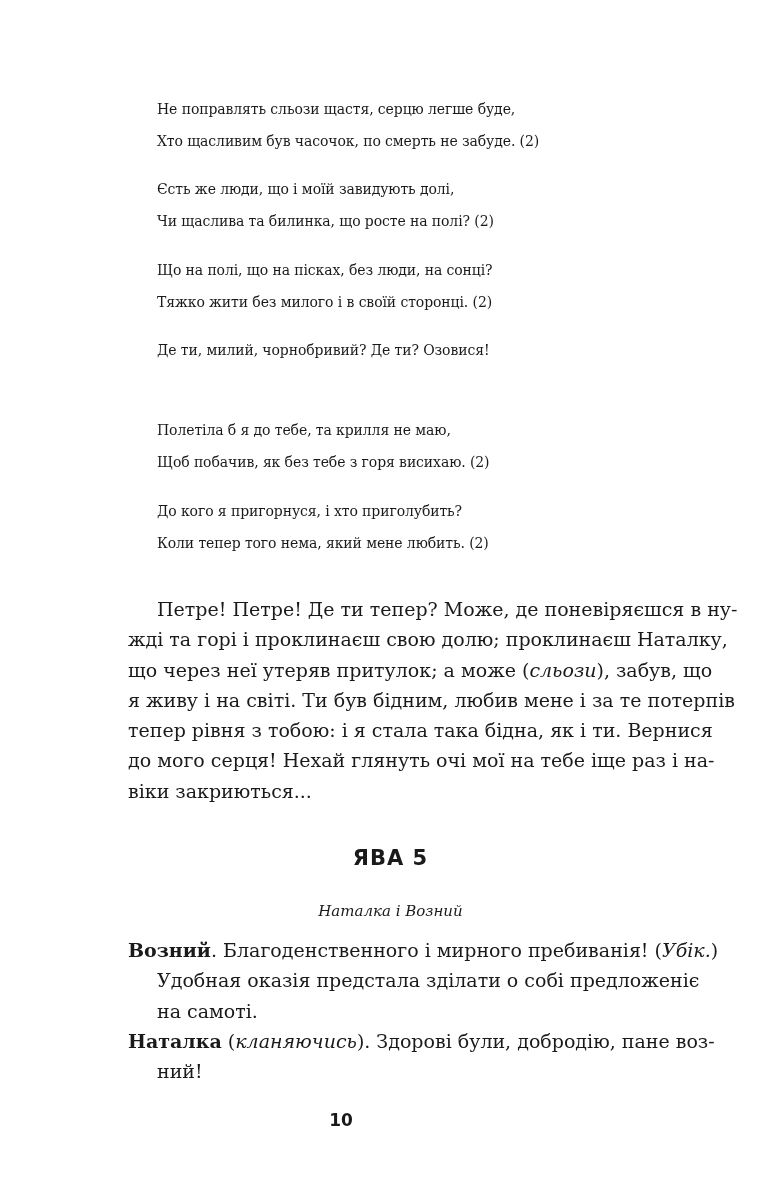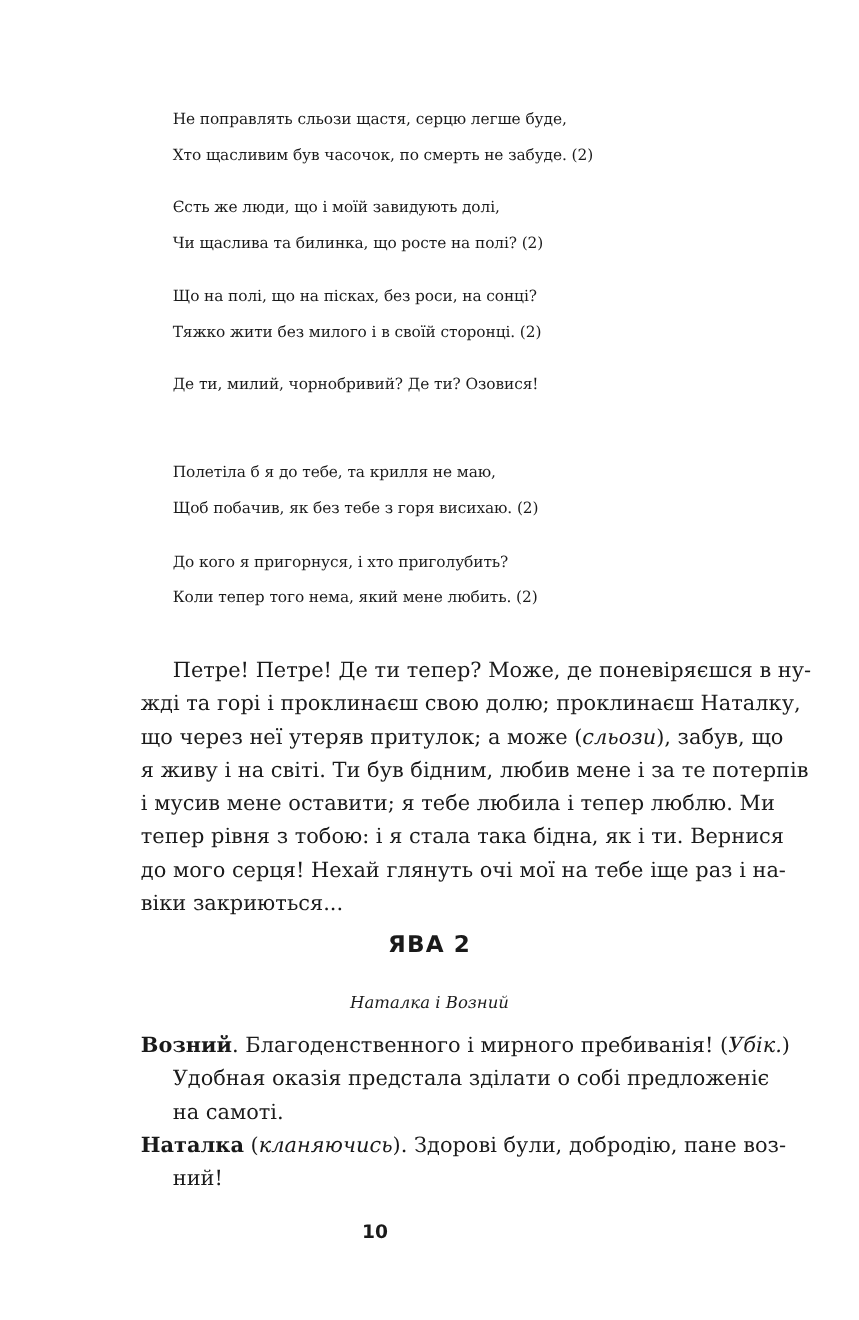--- a/index.html
+++ b/index.html
@@ -27,47 +27,46 @@
 
   <div class="stanza" style="top:93px;">
     <span class="line">Не поправлять сльози щастя, серцю легше буде,</span>
     <span class="line">Хто щасливим був часочок, по смерть не забуде. (2)</span>
   </div>
   <div class="stanza" style="top:173px;">
     <span class="line">Єсть же люди, що і моїй завидують долі,</span>
     <span class="line">Чи щаслива та билинка, що росте на полі? (2)</span>
   </div>
   <div class="stanza" style="top:254px;">
-    <span class="line">Що на полі, що на пісках, без роси, на сонці?</span>
+    <span class="line">Що на полі, що на пісках, без люди, на сонці?</span>
     <span class="line">Тяжко жити без милого і в своїй сторонці. (2)</span>
   </div>
   <div class="stanza" style="top:334px;">
     <span class="line">Де ти, милий, чорнобривий? Де ти? Озовися!</span>
   </div>
   <div class="stanza" style="top:414px;">
     <span class="line">Полетіла б я до тебе, та крилля не маю,</span>
     <span class="line">Щоб побачив, як без тебе з горя висихаю. (2)</span>
   </div>
   <div class="stanza" style="top:495px;">
     <span class="line">До кого я пригорнуся, і хто приголубить?</span>
     <span class="line">Коли тепер того нема, який мене любить. (2)</span>
   </div>
 
   <div class="prose" style="top:594px;">
     <span class="pline first">Петре! Петре! Де ти тепер? Може, де поневіряєшся в ну-</span>
     <span class="pline">жді та горі і проклинаєш свою долю; проклинаєш Наталку,</span>
     <span class="pline"><span>що через неї утеряв притулок; а може (</span><em>сльози</em><span>), забув, що</span></span>
     <span class="pline">я живу і на світі. Ти був бідним, любив мене і за те потерпів</span>
-    <span class="pline">і мусив мене оставити; я тебе любила і тепер люблю. Ми</span>
     <span class="pline">тепер рівня з тобою: і я стала така бідна, як і ти. Вернися</span>
     <span class="pline">до мого серця! Нехай глянуть очі мої на тебе іще раз і на-</span>
     <span class="pline last">віки закриються...</span>
   </div>
 
-  <div class="scene-title">ЯВА 2</div>
+  <div class="scene-title">ЯВА 5</div>
   <div class="characters">Наталка і Возний</div>
 
   <div class="dialog" style="top:935px;">
     <span class="dl"><span class="speaker">Возний</span><span>. Благоденственного і мирного пребиванія! (</span><em>Убік.</em><span>)</span></span>
     <span class="dl indent">Удобная оказія предстала зділати о собі предложеніє</span>
     <span class="dl indent">на самоті.</span>
     <span class="dl"><span class="speaker">Наталка</span><span> (</span><em>кланяючись</em><span>). Здорові були, добродію, пане воз-</span></span>
     <span class="dl indent">ний!</span>
   </div>
 

